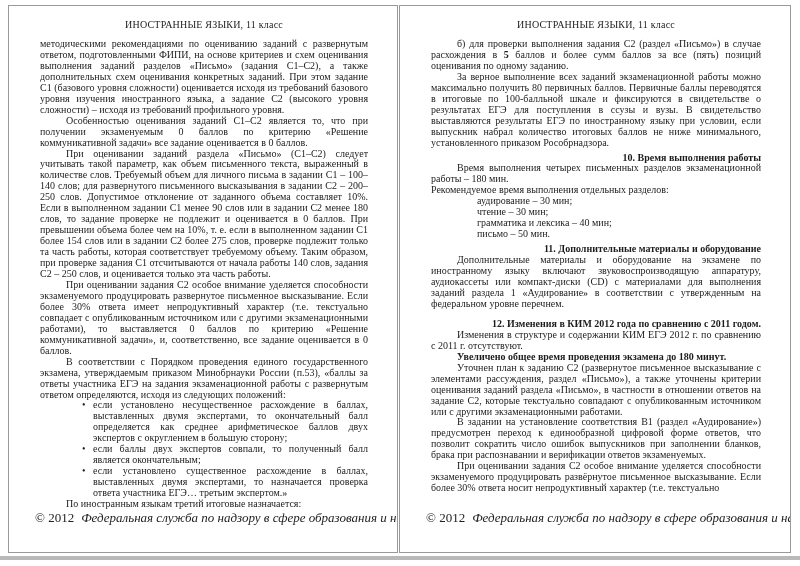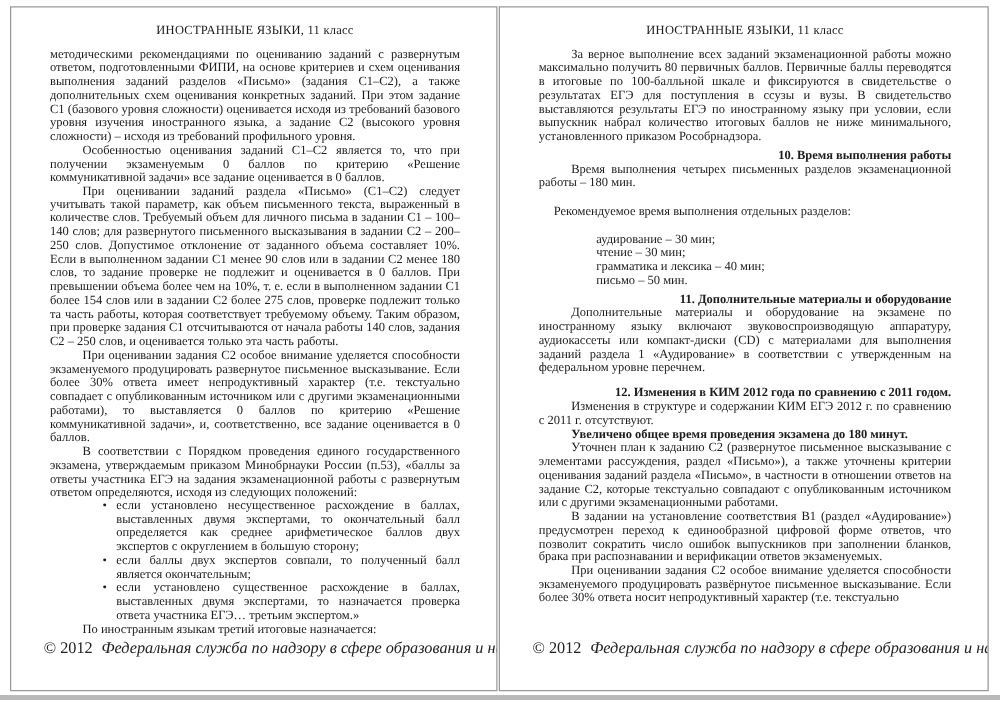--- a/index.html
+++ b/index.html
@@ -9,21 +9,21 @@
         box-sizing:border-box;overflow:hidden;}
   .page-left{left:8px;width:390px;}
   .page-right{left:399px;width:392px;}
   .page-inner{position:absolute;top:0;left:0;right:0;bottom:0;padding:13px 29px 30px 31px;overflow:hidden;}
   .page-header{text-align:center;font-size:10px;letter-spacing:.2px;margin-bottom:9px;white-space:nowrap;}
   .doc-body{font-size:10px;line-height:10.95px;}
   .b-p{text-align:justify;margin:0;}
   .b-p.indent{text-indent:26px;}
   .b-h{font-weight:bold;margin:4px 0 0 0;text-align:right;}
   .b-h.gap{margin-top:9px;}
-  .b-line{margin:12px;text-align:left;}
+  .b-line{margin:0;text-align:left;}
   .b-sub{margin:0 0 0 46px;text-align:left;}
   .b-bullet{position:relative;margin:0 0 0 42px;padding-left:11px;text-align:justify;}
   .b-bullet::before{content:"\2022";position:absolute;left:0;top:0;}
   .bold{font-weight:bold;}
   .page-footer{position:absolute;left:26px;right:22px;bottom:26px;display:flex;align-items:baseline;
                justify-content:flex-start;font-size:13px;white-space:nowrap;color:#222;}
   .footer-copy{margin-right:7px;}
   .footer-org{font-style:italic;}
   .footer-num{margin-left:13px;}
   .bottom-bar{position:absolute;left:0;top:556px;width:800px;height:4px;background:#b9b9b9;}
@@ -52,20 +52,21 @@
       <span class="footer-copy">© 2012</span>
       <span class="footer-org">Федеральная служба по надзору в сфере образования и науки Российской Федерации</span>
       <span class="footer-num">7</span>
     </div>
   </div>
 
   <div class="page page-right">
     <div class="page-inner">
       <div class="page-header">ИНОСТРАННЫЕ ЯЗЫКИ, 11 класс</div>
       <div class="doc-body">
+          <p class="b-p indent"><span>б) для проверки выполнения задания С2 (раздел «Письмо») в случае расхождения в </span><span class="bold">5</span><span> баллов и более сумм баллов за все (пять) позиций оценивания по одному заданию.</span></p>
           <p class="b-p indent"><span>За верное выполнение всех заданий экзаменационной работы можно максимально получить 80 первичных баллов. Первичные баллы переводятся в итоговые по 100-балльной шкале и фиксируются в свидетельстве о результатах ЕГЭ для поступления в ссузы и вузы. В свидетельство выставляются результаты ЕГЭ по иностранному языку при условии, если выпускник набрал количество итоговых баллов не ниже минимального, установленного приказом Рособрнадзора.</span></p>
           <p class="b-h"><span class="bold">10. Время выполнения работы</span></p>
           <p class="b-p indent"><span>Время выполнения четырех письменных разделов экзаменационной работы – 180 мин.</span></p>
           <p class="b-line"><span>Рекомендуемое время выполнения отдельных разделов:</span></p>
           <p class="b-sub"><span>аудирование – 30 мин;</span></p>
           <p class="b-sub"><span>чтение – 30 мин;</span></p>
           <p class="b-sub"><span>грамматика и лексика – 40 мин;</span></p>
           <p class="b-sub"><span>письмо – 50 мин.</span></p>
           <p class="b-h"><span class="bold">11. Дополнительные материалы и оборудование</span></p>
           <p class="b-p indent"><span>Дополнительные материалы и оборудование на экзамене по иностранному языку включают звуковоспроизводящую аппаратуру, аудиокассеты или компакт-диски (CD) с материалами для выполнения заданий раздела 1 «Аудирование» в соответствии с утвержденным на федеральном уровне перечнем.</span></p>

